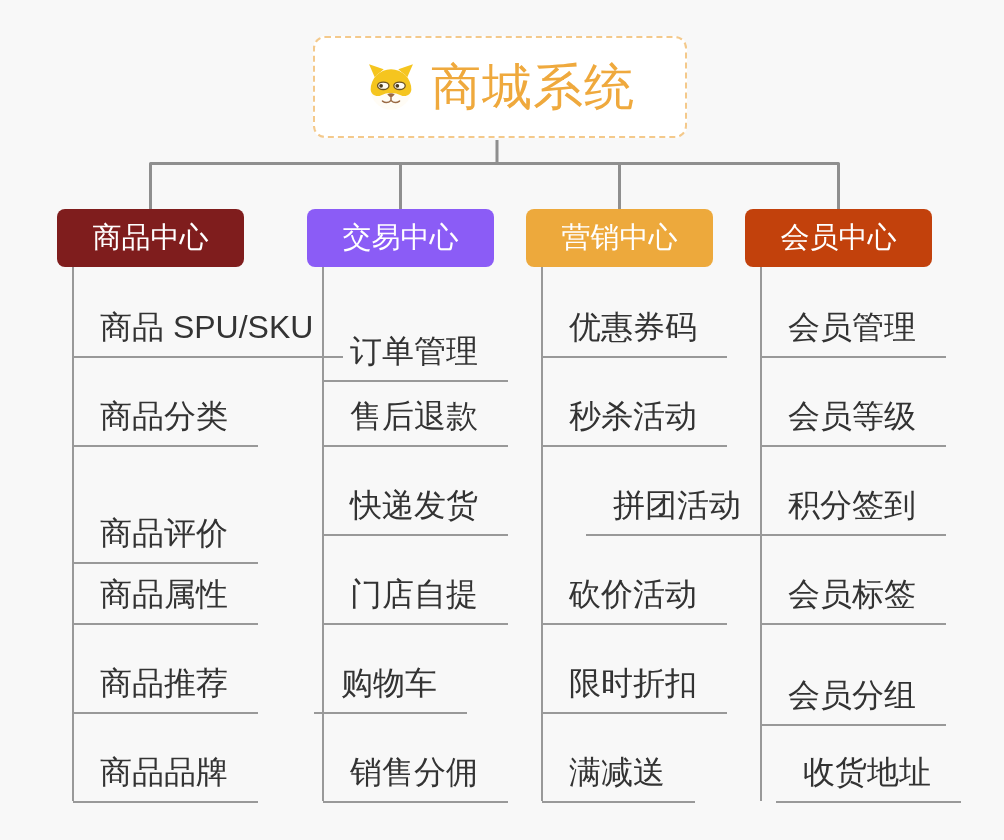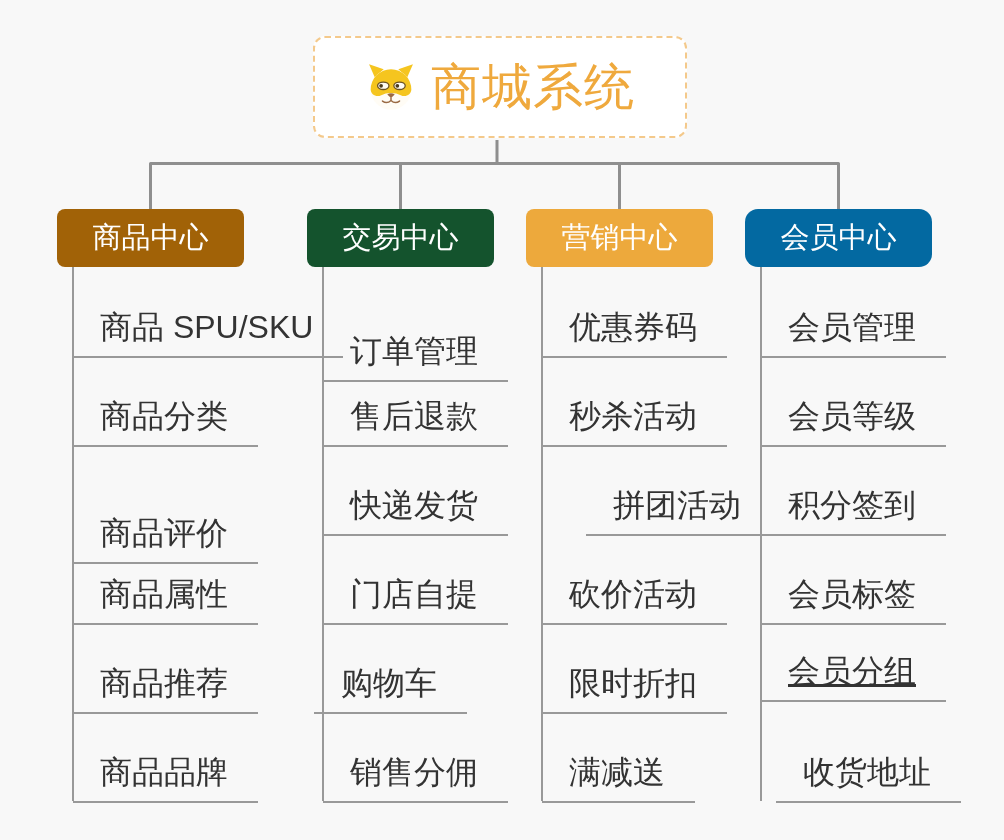--- a/index.html
+++ b/index.html
@@ -79,24 +79,24 @@
         <ellipse cx="42.5" cy="30.5" rx="7" ry="4.6" fill="#fffcf5" stroke="#6b5326" stroke-width="1.6"></ellipse>
         <circle cx="19.8" cy="30.6" r="2.3" fill="#4a3a1c"></circle>
         <circle cx="39.8" cy="30.6" r="2.3" fill="#4a3a1c"></circle>
         <path d="M32 45.5 l-4.6 -4.2 q4.6 -3.2 9.2 0 z" fill="#9a6a44"></path>
         <path d="M32 45.5 v3 M32 48.5 q-5 5 -10.5 0.8 M32 48.5 q5 5 10.5 0.8" fill="none" stroke="#9a6a44" stroke-width="1.8" stroke-linecap="round"></path>
       </svg>
     </span>
     <span class="root-title">商城系统</span>
   </div>
 
-  <div class="branch" id="branch-0" style="left: 57px; background: #a16207;">商品中心</div>
-  <div class="branch" id="branch-1" style="left: 307px; background: #14532d;">交易中心</div>
+  <div class="branch" id="branch-0" style="left: 57px; background: #7f1d1d;">商品中心</div>
+  <div class="branch" id="branch-1" style="left: 307px; background: #8b5cf6;">交易中心</div>
   <div class="branch" id="branch-2" style="left: 526px; background: rgb(237, 169, 60);">营销中心</div>
-  <div class="branch" id="branch-3" style="left: 745px; background: #0369a1; border-radius: 13px;">会员中心</div>
+  <div class="branch" id="branch-3" style="left: 745px; background: #c2410c;">会员中心</div>
 
 <div class="leaf" style="left: 73px; top: 314px;">商品 SPU/SKU</div>
     <div class="leaf" style="left: 73px; top: 403px;">商品分类</div>
     <div class="leaf" style="left: 73px; top: 520px;">商品评价</div>
     <div class="leaf" style="left: 73px; top: 581px;">商品属性</div>
     <div class="leaf" style="left: 73px; top: 670px;">商品推荐</div>
     <div class="leaf" style="left: 73px; top: 759px;">商品品牌</div>
     <div class="leaf" style="left: 323px; top: 314px; margin-top: 24px;">订单管理</div>
     <div class="leaf" style="left: 323px; top: 403px;">售后退款</div>
     <div class="leaf" style="left: 323px; top: 492px;">快递发货</div>
@@ -106,15 +106,15 @@
     <div class="leaf" style="left: 542px; top: 314px;">优惠券码</div>
     <div class="leaf" style="left: 542px; top: 403px;">秒杀活动</div>
     <div class="leaf" style="left: 542px; top: 492px; margin-left: 44px;">拼团活动</div>
     <div class="leaf" style="left: 542px; top: 581px;">砍价活动</div>
     <div class="leaf" style="left: 542px; top: 670px;">限时折扣</div>
     <div class="leaf" style="left: 542px; top: 759px;">满减送</div>
     <div class="leaf" style="left: 761px; top: 314px;">会员管理</div>
     <div class="leaf" style="left: 761px; top: 403px;">会员等级</div>
     <div class="leaf" style="left: 761px; top: 492px;">积分签到</div>
     <div class="leaf" style="left: 761px; top: 581px;">会员标签</div>
-    <div class="leaf" style="left: 761px; top: 658px; text-decoration: underline;">会员分组</div>
+    <div class="leaf" style="left: 761px; top: 682px;">会员分组</div>
     <div class="leaf" style="left: 761px; top: 759px; margin-left: 15px;">收货地址</div>
   </div>
 
 </body></html>

